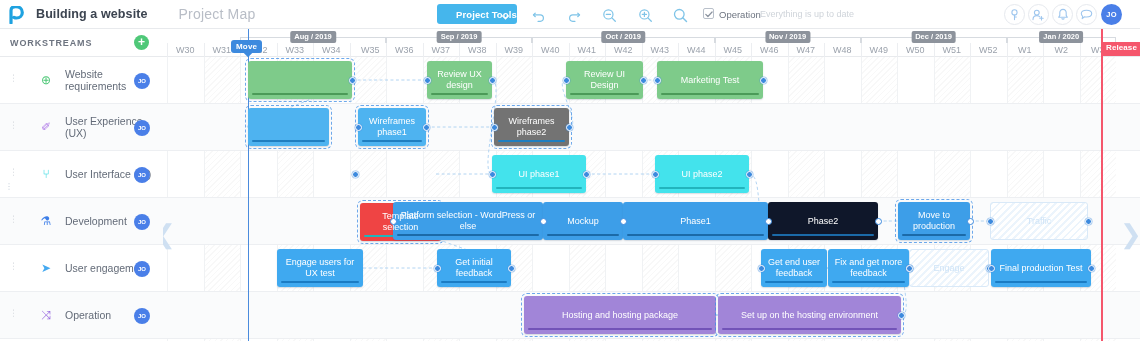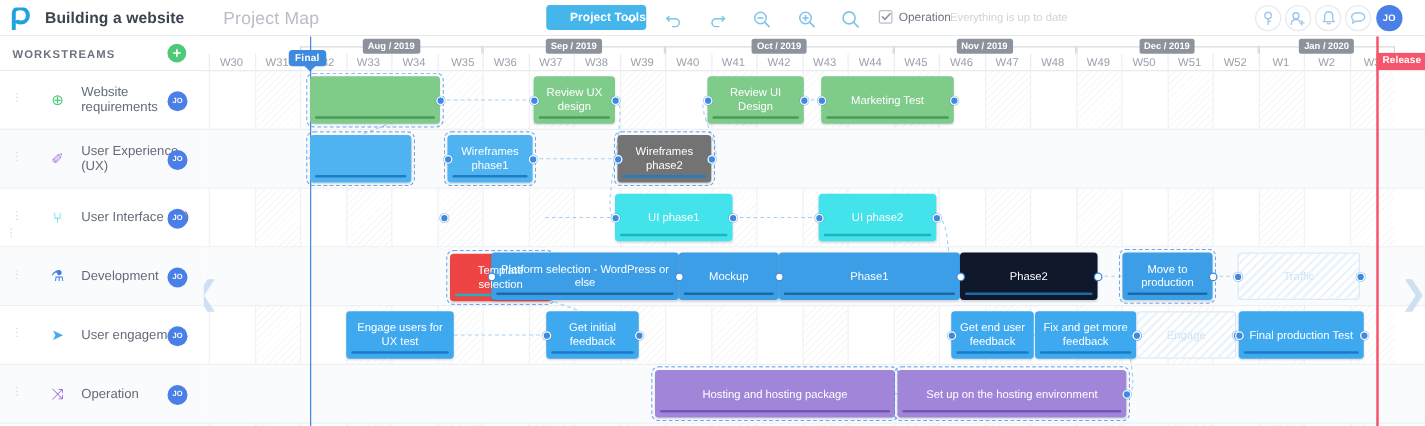--- a/index.html
+++ b/index.html
@@ -446,21 +446,21 @@
           <div class="mon-line"></div>
           <div class="mon-pill">Dec / 2019</div>
         </div>
         <div class="mon-band" style="left: 843.5px; width: 109.5px;">
           <div class="mon-line"></div>
           <div class="mon-pill">Jan / 2020</div>
         </div>
       </div>
 
     <div class="today-line"></div>
-    <div class="today-pill">Final</div>
+    <div class="today-pill">Move</div>
 
     <div class="rel-line"></div>
     <div class="rel-flag">Release</div>
 
     <div id="deps">
         <svg width="977" height="312" style="position: absolute; left: 0px; top: 0px; pointer-events: none;">
           <path d="M189 51 C203 51,71 98,85 98" fill="none" stroke="#a9cff0" stroke-width="0.9" stroke-dasharray="3 2.5"></path>
           <path d="M189 51 C226.5 51,226.5 51,264 51" fill="none" stroke="#a9cff0" stroke-width="0.9" stroke-dasharray="3 2.5"></path>
           <path d="M329 51 C343 51,315 145,329 145" fill="none" stroke="#a9cff0" stroke-width="0.9" stroke-dasharray="3 2.5"></path>
           <path d="M480 51 C494 51,480 51,494 51" fill="none" stroke="#a9cff0" stroke-width="0.9" stroke-dasharray="3 2.5"></path>

